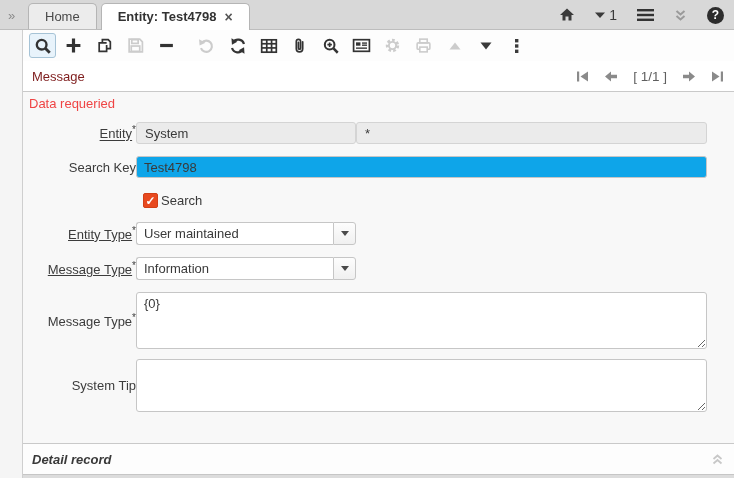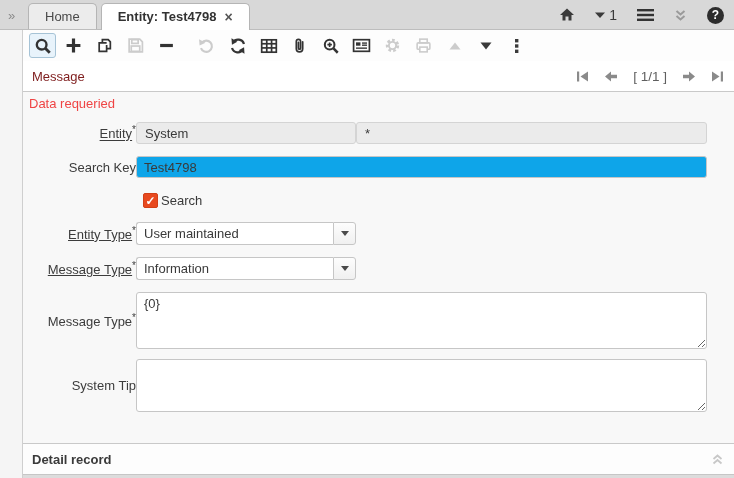--- a/index.html
+++ b/index.html
@@ -48,21 +48,21 @@
   .combo input { flex:1; min-width:0; background:#fff; border:1px solid #c6c6c6; border-right:none; border-radius:3px 0 0 3px; height:23px; padding:0 7px; color:#3a3a3a; font:13px "Liberation Sans",sans-serif; }
   .combo-btn { width:23px; height:23px; border:1px solid #c6c6c6; border-radius:0 3px 3px 0; background:linear-gradient(#fdfdfd,#f0f0f0); display:flex; align-items:center; justify-content:center; cursor:pointer; }
   .caret { width:0; height:0; border-left:4px solid transparent; border-right:4px solid transparent; border-top:5px solid #4a4a4a; }
   .cb-row { margin-left:120px; display:flex; align-items:center; }
   .cb { width:15px; height:15px; background:#e8491f; border:1px solid #d23f17; border-radius:2px; color:#fff; font-size:12px; font-weight:bold; display:flex; align-items:center; justify-content:center; margin-right:3px; cursor:pointer; }
   textarea.ta { background:#fff; border:1px solid #c6c6c6; border-radius:3px; padding:3px 7px; color:#3a3a3a; font:13px "Liberation Sans",sans-serif; resize:both; }
 
   .mt10{margin-top:10px}.mt12{margin-top:12px}.mt14{margin-top:14px}.mt15{margin-top:15px}
 
   
-  .detail-bar { height:31px; background:#fdfdfd; border-top:1px solid #c9c9c9; display:flex; align-items:center; padding:0 10px 0 9px; font-weight:bold; color:#3a3a3a; cursor:pointer; }
+  .detail-bar { height:31px; background:#fdfdfd; border-top:1px solid #c9c9c9; display:flex; align-items:center; padding:0 10px 0 9px; font-weight:bold; color:#3a3a3a; cursor:pointer;font-style:italic; }
   .detail-collapse { margin-left:auto; }
   .bottom-strip { height:4px; background:#dcdcdc; border-top:1px solid #c6c6c6; }
 
   
   .body-row { display:flex; height:448px; }
   .west { width:23px; background:#f5f5f5; border-right:1px solid #cfcfcf; flex:none; }
   .content { flex:1; min-width:0; display:flex; flex-direction:column; }
 
   svg { display:block; }
 </style>

